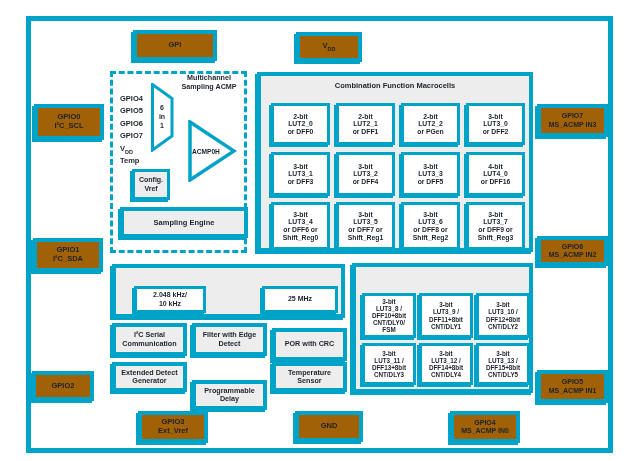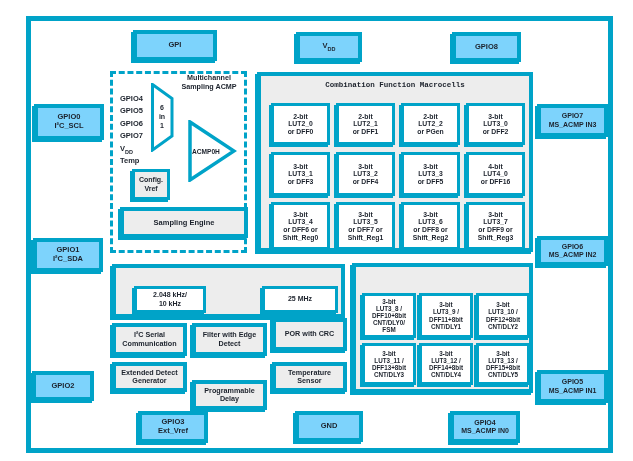--- a/index.html
+++ b/index.html
@@ -8,31 +8,31 @@
     position:relative;width:633px;height:461px;background:#ffffff;
     font-family:"Liberation Sans","DejaVu Sans",sans-serif;
     font-weight:bold;color:#1c222c;overflow:hidden;
   }
   .abs{position:absolute;}
   .chip{
     left:26px;top:16px;width:587px;height:437px;
     border:5px solid #00a3c8;background:#ffffff;
   }
   .pin{
-    background:#7dd3fc;border:4px solid #00a3c8;
+    background:#a16207;border:4px solid #00a3c8;
     box-shadow:-2px 2px 0 0 #00a3c8;
     display:flex;align-items:center;justify-content:center;text-align:center;
     font-size:7.5px;line-height:1.18;white-space:pre-line;
   }
   .container{
     background:#ededed;border:4px solid #00a3c8;
     box-shadow:-2px 2px 0 0 #00a3c8;
   }
   .ctitle{
-    position:absolute;left:0;right:0;text-align:center;font-size:7.5px;font-family:Liberation Mono, monospace;
+    position:absolute;left:0;right:0;text-align:center;font-size:7.5px;
   }
   .cell{
     position:absolute;background:#ffffff;border:3px solid #00a3c8;
     box-shadow:-2px 2px 0 0 #00a3c8;
     display:flex;align-items:center;justify-content:center;text-align:center;
     font-size:6.8px;line-height:1.12;white-space:pre-line;
   }
   .mfcell{font-size:6.3px;}
   .gcell{
     position:absolute;background:#ededed;border:4px solid #00a3c8;
@@ -73,21 +73,20 @@
 </style>
 </head>
 <body>
 
 <div id="stage">
 
   <div class="abs chip"></div>
 
   <div class="abs pin" style="left:133px;top:30px;width:84px;height:31px;"><span>GPI</span></div>
   <div class="abs pin" style="left:296px;top:32px;width:66px;height:30px;"><span><span>V</span><sub class="vs">DD</sub></span></div>
-  <div class="abs pin" style="left:452px;top:32px;width:69px;height:30px;"><span>GPIO8</span></div>
 
   <div class="abs pin" style="left:34px;top:104px;width:70px;height:36px;"><span>GPIO0
 I²C_SCL</span></div>
   <div class="abs pin" style="left:33px;top:238px;width:70px;height:34px;"><span>GPIO1
 I²C_SDA</span></div>
   <div class="abs pin" style="left:32px;top:371px;width:62px;height:30px;"><span>GPIO2</span></div>
 
   <div class="abs pin" style="left:537px;top:104px;width:71px;height:33px;font-size:7px;"><span>GPIO7
 MS_ACMP IN3</span></div>
   <div class="abs pin" style="left:537px;top:236px;width:71px;height:30px;font-size:7px;"><span>GPIO6
@@ -206,21 +205,21 @@
     <div class="cell mfcell" style="left:120px;top:76px;width:54px;height:42px;">3-bit
 LUT3_13 /
 DFF15+8bit
 CNT/DLY5</div>
   </div>
 
   <div class="gcell" style="left:112px;top:323px;width:75px;height:33px;">I²C Serial
 Communication</div>
   <div class="gcell" style="left:192px;top:323px;width:75px;height:33px;">Filter with Edge
 Detect</div>
-  <div class="gcell" style="left:272px;top:318px;width:75px;height:33px;">POR with CRC</div>
+  <div class="gcell" style="left:272px;top:328px;width:75px;height:33px;">POR with CRC</div>
   <div class="gcell" style="left:112px;top:362px;width:75px;height:30px;">Extended Detect
 Generator</div>
   <div class="gcell" style="left:192px;top:380px;width:75px;height:30px;">Programmable
 Delay</div>
   <div class="gcell" style="left:272px;top:362px;width:75px;height:30px;">Temperature
 Sensor</div>
 
 </div>
 
 </body></html>

